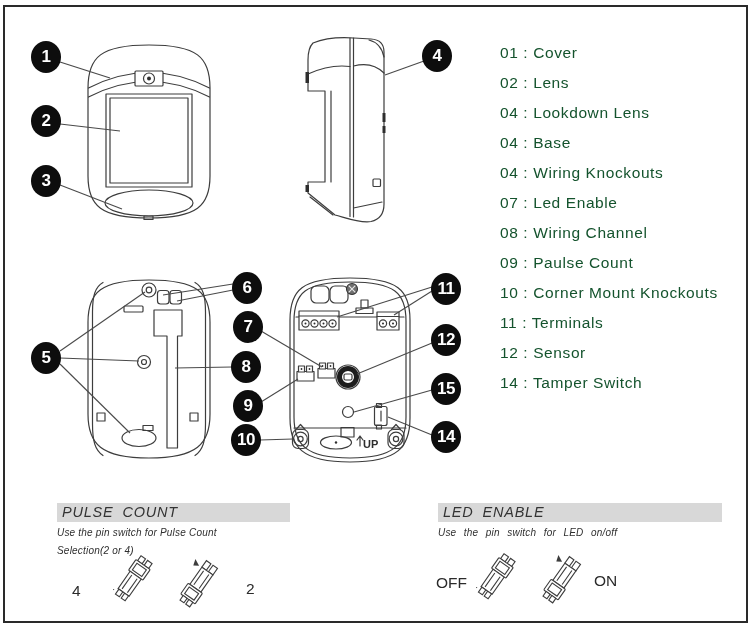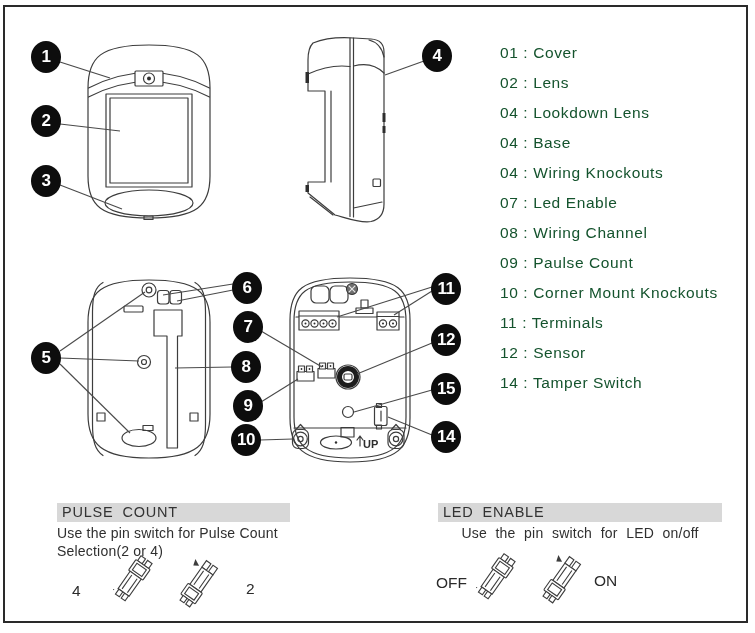--- a/index.html
+++ b/index.html
@@ -17,25 +17,25 @@
   svg .lnw{stroke:#3d3d3d;stroke-width:1.2;fill:#ffffff;stroke-linejoin:round;}
   svg .leader{stroke:#4a4a4a;stroke-width:1.1;}
   svg .dk{fill:#2e2e2e;stroke:none;}
   .callout{
     position:absolute;width:30px;height:32px;border-radius:50%;
     background:#0d0d0d;color:#ffffff;display:flex;align-items:center;justify-content:center;
     font-size:17px;font-weight:bold;letter-spacing:-0.5px;
   }
   .parts{position:absolute;left:500px;top:38px;width:240px;}
   .part-row{height:30px;line-height:30px;font-size:15.5px;letter-spacing:0.6px;white-space:nowrap;color:#14532d;}
-  .panel{position:absolute;}
+  .panel{position:absolute;font-style:italic;}
   .panel-header{background:#d8d8d8;color:#333;font-size:14.5px;letter-spacing:0.8px;word-spacing:4px;
     padding:1px 5px 2px 5px;line-height:16px;}
-  .panel-body{font-size:14px;line-height:18px;letter-spacing:0.2px;padding-top:2px;color:#2f2f2f;}
-  .spread{word-spacing:4.5px;text-align:center;}
+  .panel-body{font-size:10px;line-height:18px;letter-spacing:0.2px;padding-top:2px;color:#2f2f2f;}
+  .spread{word-spacing:4.5px;}
   .optrow{position:absolute;}
   .optlabel{position:absolute;font-size:15.5px;color:#2b2b2b;}
   .jumper{position:absolute;}
 </style>
 </head>
 <body>
 
 <div class="frame"></div>
 
 <svg class="art" width="755" height="500" viewBox="0 0 755 500">

